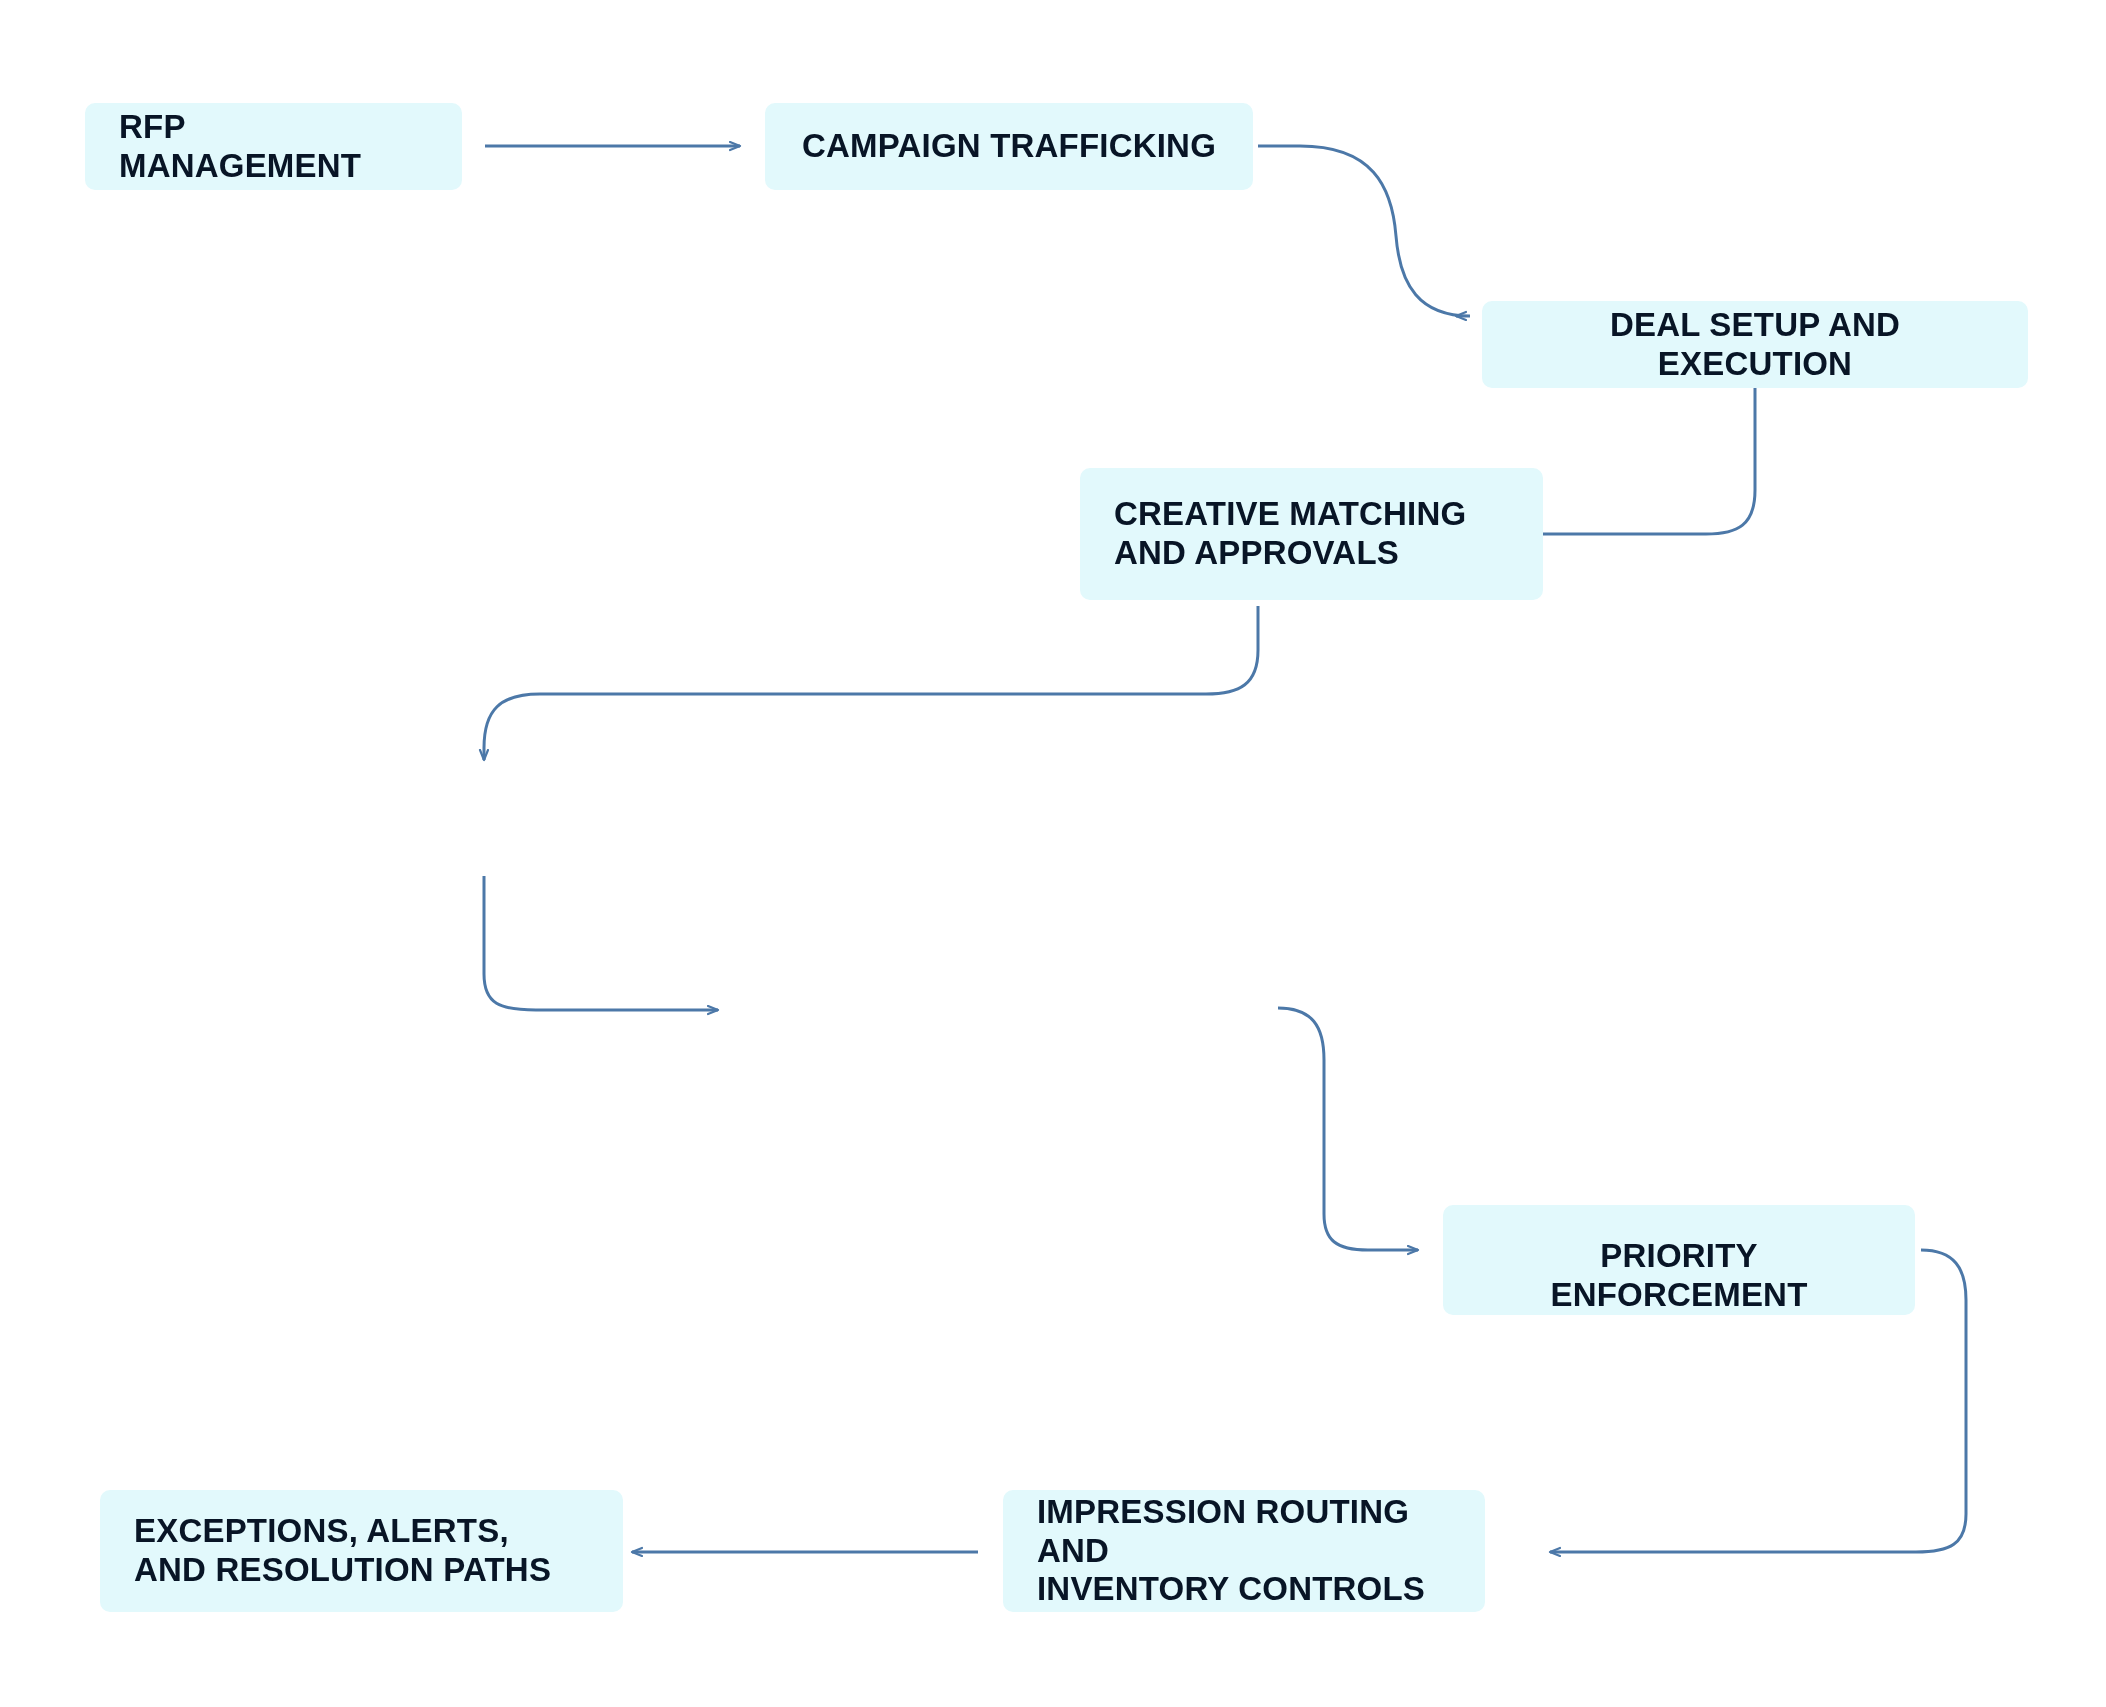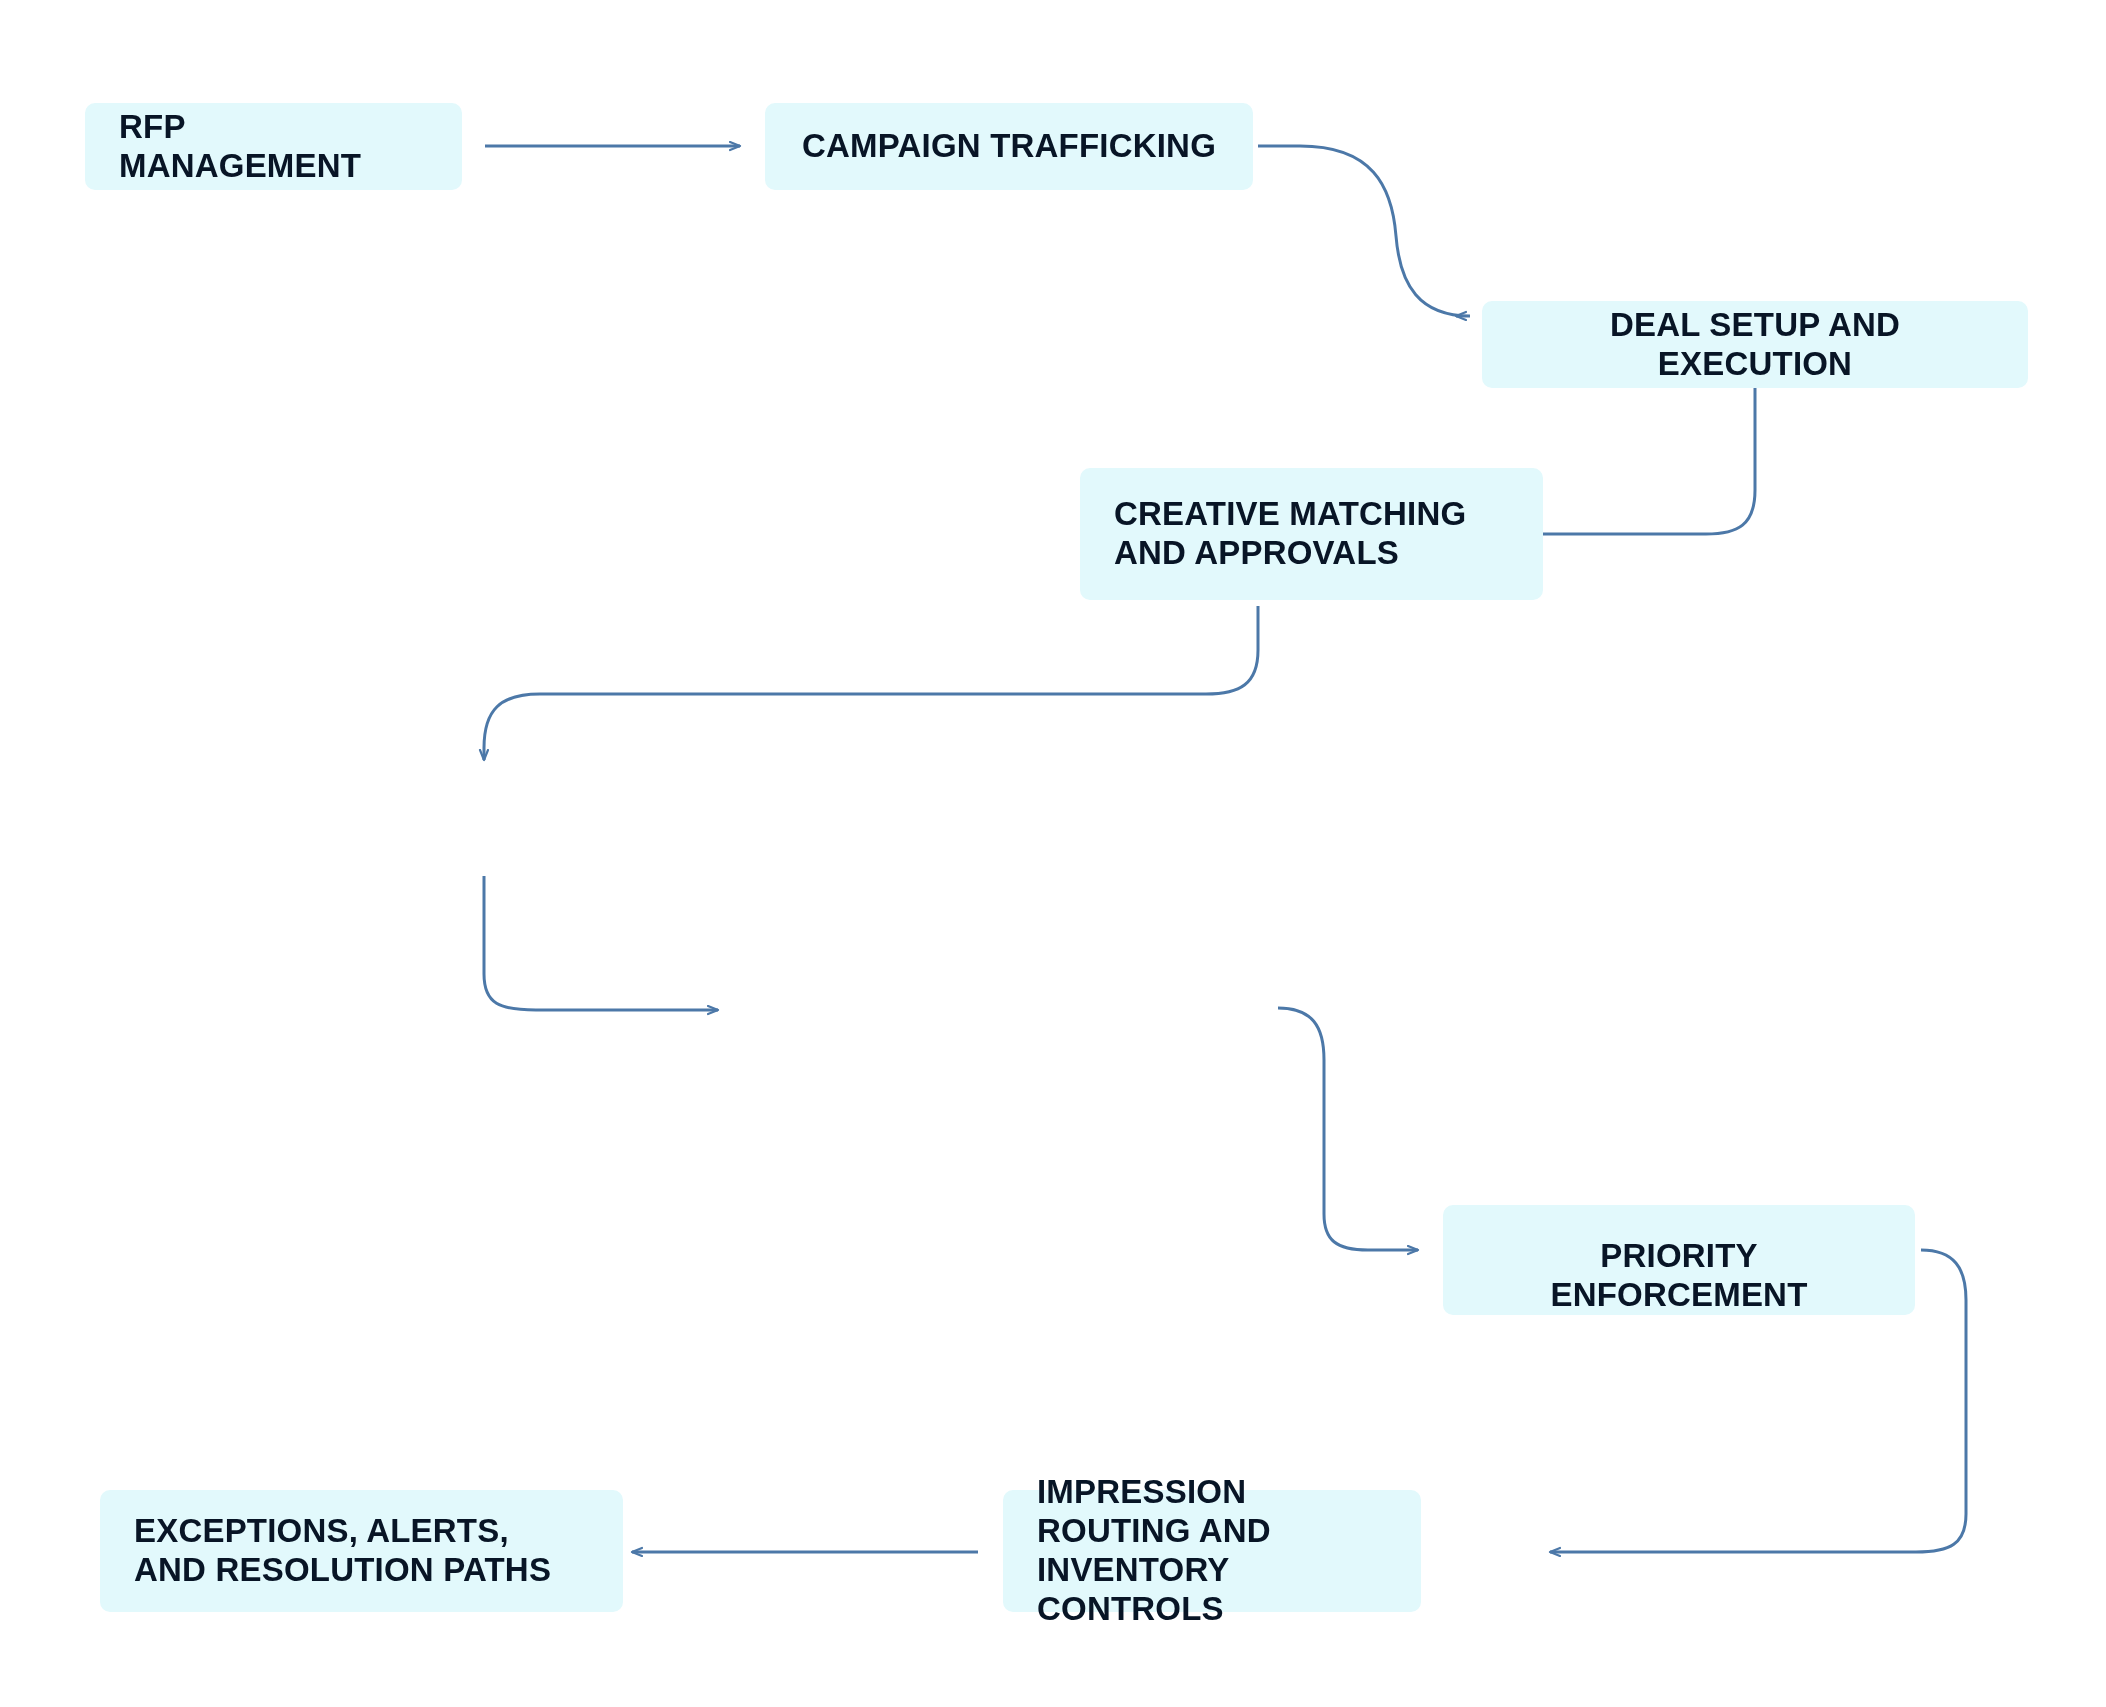--- a/index.html
+++ b/index.html
@@ -97,21 +97,21 @@
     <span class="label">CREATIVE MATCHING
 AND APPROVALS</span>
   </div>
 
 
 
   <div class="node center" style="left:1443px; top:1205px; width:472px; height:110px;align-items:flex-end;">
     <span class="label">PRIORITY ENFORCEMENT</span>
   </div>
 
-  <div class="node left" style="left:1003px; top:1490px; width:418px; height:122px;">
+  <div class="node left" style="left:1003px; top:1490px; width:482px; height:122px;">
     <span class="label">IMPRESSION ROUTING AND
 INVENTORY CONTROLS</span>
   </div>
 
   <div class="node left" style="left:85px; top:1490px; width:523px; height:122px;margin-left:15px;">
     <span class="label">EXCEPTIONS, ALERTS,
 AND RESOLUTION PATHS</span>
   </div>
 
 </div>

